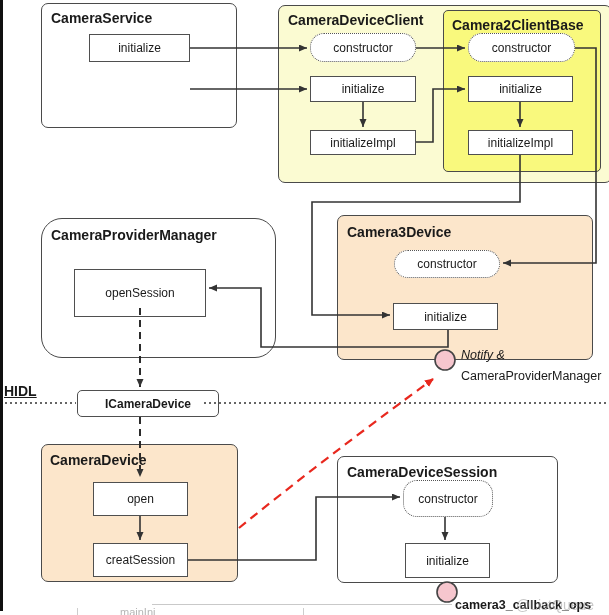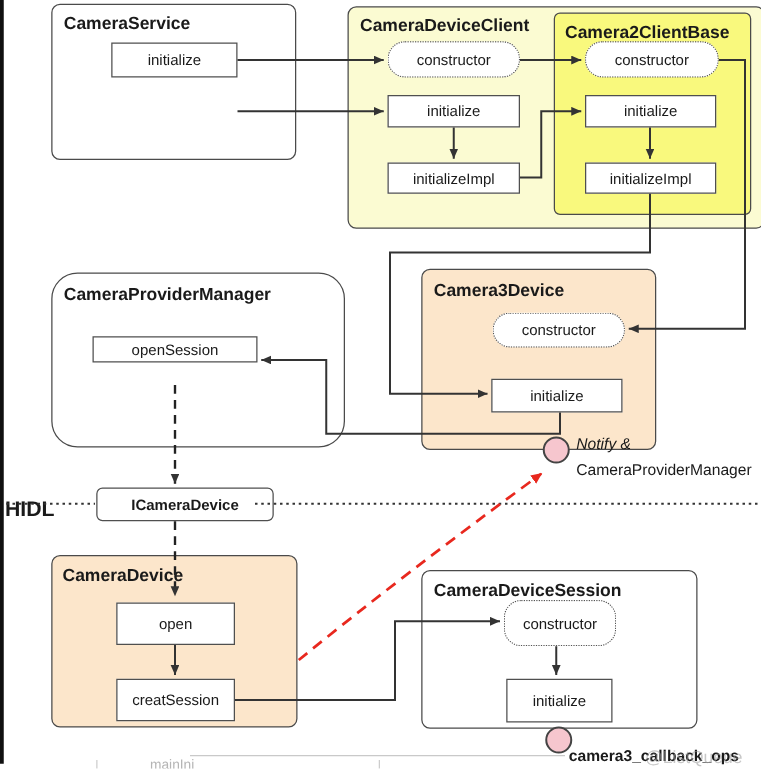--- a/index.html
+++ b/index.html
@@ -42,29 +42,29 @@
   <div class="container z2" style="left:443px;top:10px;width:158px;height:162px;background:var(--brightYellow);border-radius:5px;">
     <div class="ctitle" style="left:8px;top:6px;text-align:center;">Camera2ClientBase</div>
   </div>
   <div class="node dotted z3" style="left:468px;top:33px;width:107px;height:29px;">constructor</div>
   <div class="node z3" style="left:468px;top:76px;width:105px;height:26px;">initialize</div>
   <div class="node z3" style="left:468px;top:130px;width:105px;height:25px;">initializeImpl</div>
 
   <div class="container z1" style="left:41px;top:218px;width:235px;height:140px;border-radius:21px;">
     <div class="ctitle" style="left:9px;top:8px;">CameraProviderManager</div>
   </div>
-  <div class="node z2" style="left:74px;top:269px;width:132px;height:21px;">openSession</div>
+  <div class="node z2" style="left:74px;top:269px;width:132px;height:48px;">openSession</div>
 
-  <div class="container z1" style="left:337px;top:215px;width:188px;height:145px;background:var(--peach);">
+  <div class="container z1" style="left:337px;top:215px;width:256px;height:145px;background:var(--peach);">
     <div class="ctitle" style="left:9px;top:8px;">Camera3Device</div>
   </div>
   <div class="node dotted z2" style="left:394px;top:250px;width:106px;height:28px;">constructor</div>
   <div class="node z2" style="left:393px;top:303px;width:105px;height:27px;">initialize</div>
 
-  <div class="freelabel" style="left:4px;top:398px;font-size:17px;font-weight:bold;">HIDL</div>
+  <div class="freelabel" style="left:4px;top:383px;font-size:14px;font-weight:bold;text-decoration:underline;">HIDL</div>
 
   <div class="node z2" style="left:77px;top:390px;width:142px;height:27px;font-weight:bold;border-radius:5px;">ICameraDevice</div>
 
   <div class="container z1" style="left:41px;top:444px;width:197px;height:138px;background:var(--peach);">
     <div class="ctitle" style="left:8px;top:7px;">CameraDevice</div>
   </div>
   <div class="node z2" style="left:93px;top:482px;width:95px;height:34px;">open</div>
   <div class="node z2" style="left:93px;top:543px;width:95px;height:34px;">creatSession</div>
 
   <div class="container z1" style="left:337px;top:456px;width:221px;height:127px;">

